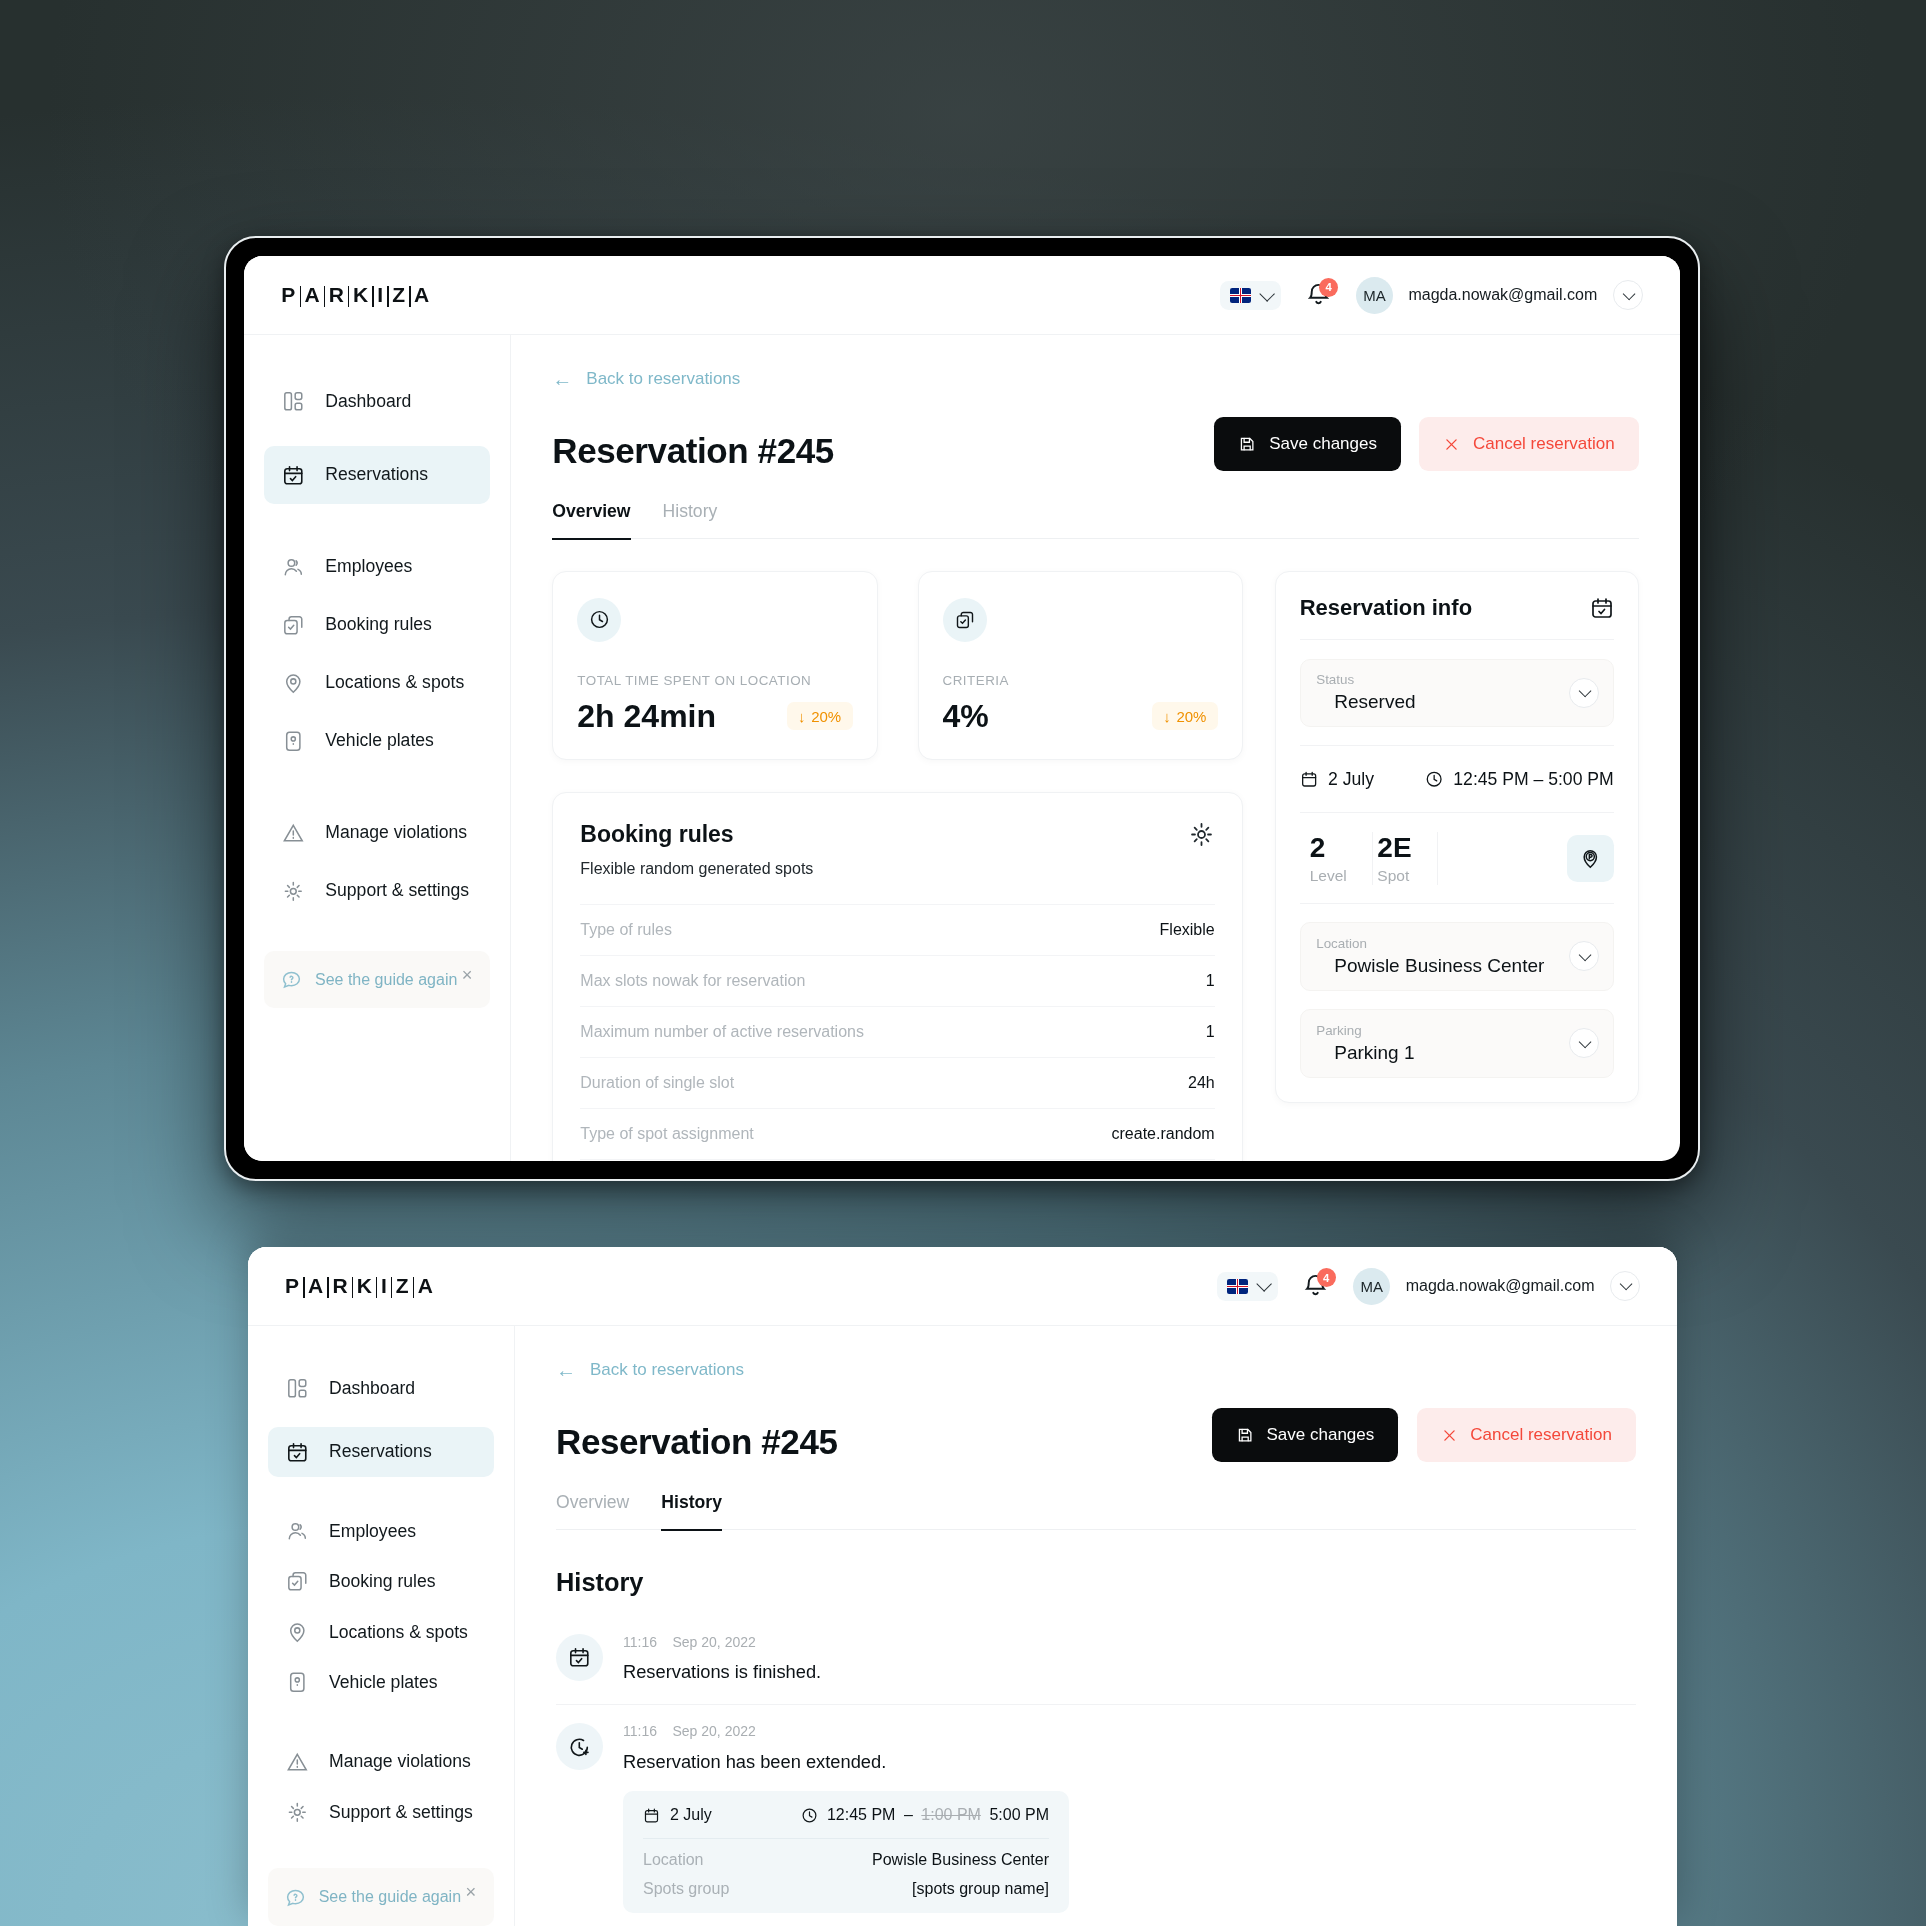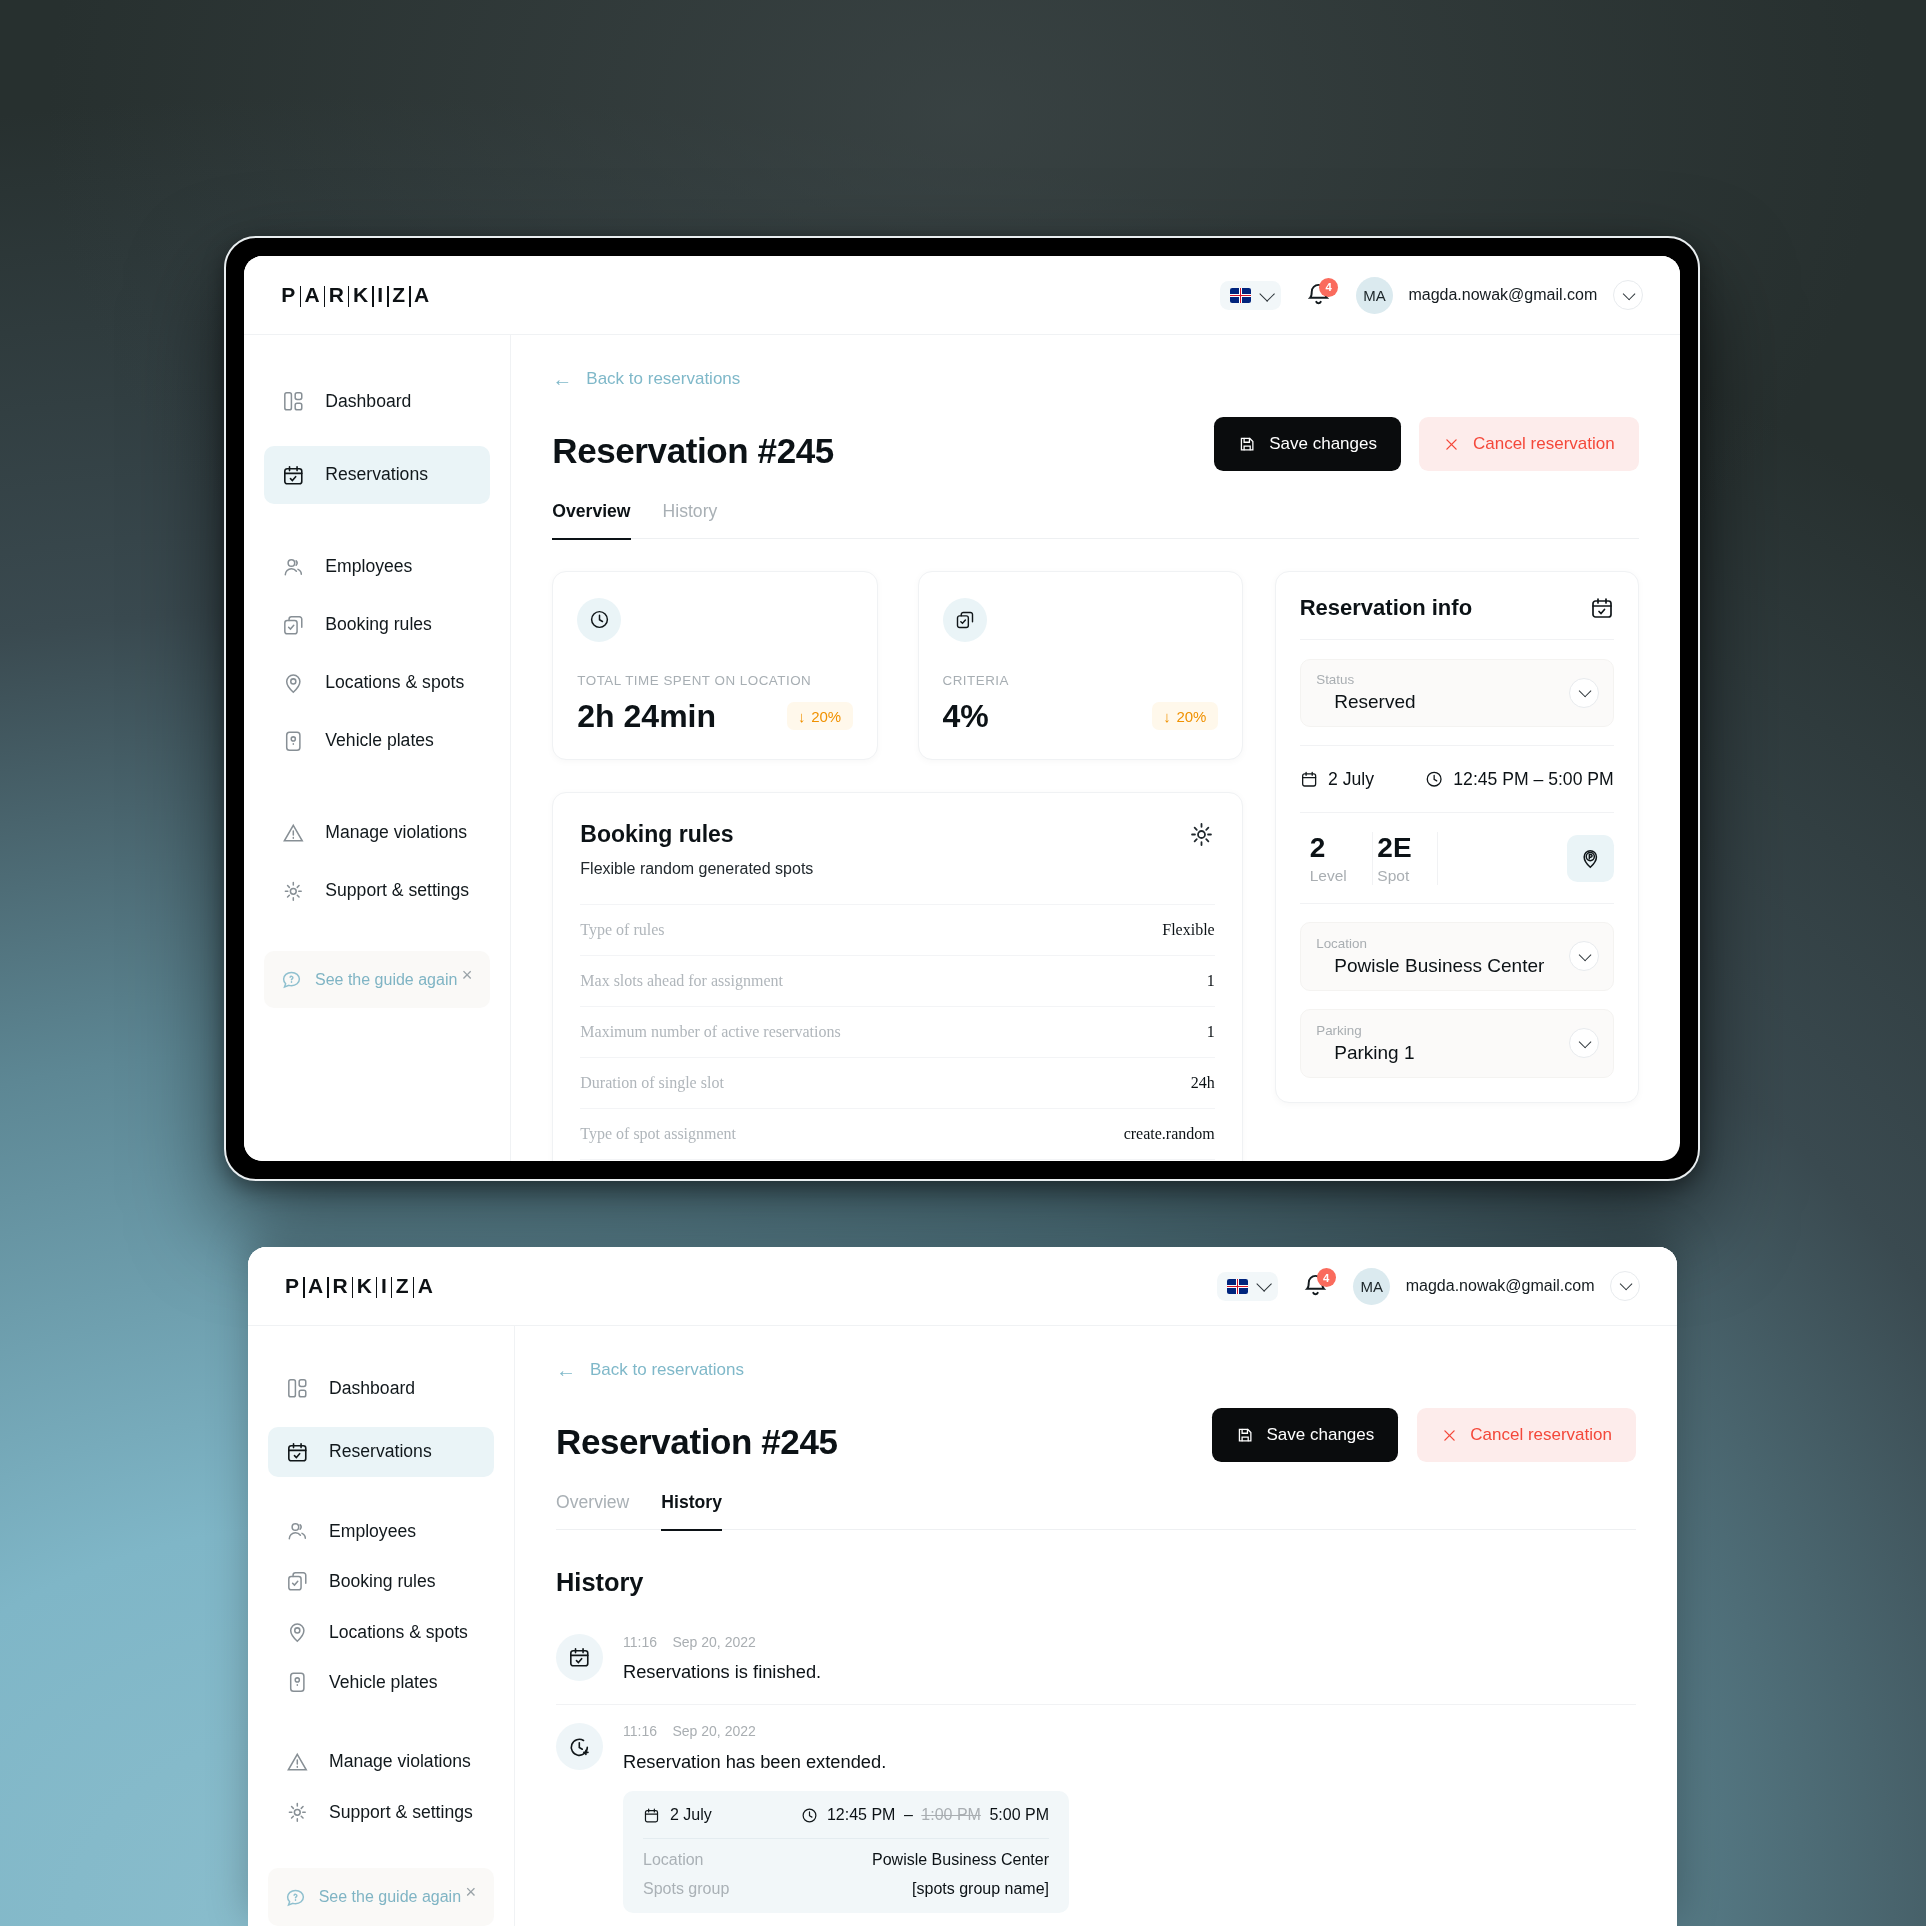--- a/index.html
+++ b/index.html
@@ -258,21 +258,20 @@
   .rules-card { margin-top: 32px; padding: 28px 27px 0 27px; }
   .rules-head { display: flex; align-items: flex-start; }
   .rules-title { font-size: 23px; font-weight: 700; color: #0c1216; }
   .rules-sub { font-size: 16px; color: #22292e; margin-top: 12.7px; }
   .gear-btn { margin-left: auto; cursor: pointer; width: 27px; height: 27px; }
   .rules-table { margin-top: 25.4px; }
   .rule-row {
     display: flex; align-items: center;
     height: 51px; border-top: 0.7px solid #f3f4f6;
     font-size: 16px;
-    font-family: Liberation Serif, serif;
   }
   .rule-row .k { color: #b0b6bb; }
   .rule-row .v { margin-left: auto; color: #0c1216; }
 
   
   .info-card { overflow: hidden; padding: 0; }
   .info-banner {
     background: #75b7cc; color: #fff; height: 44px;
     display: flex; align-items: center; justify-content: center; gap: 11.3px;
     font-size: 15.5px;
@@ -567,21 +566,21 @@
                           <path d="M12 2.6v2.6M12 18.8v2.6M3.6 12h2.6M17.8 12h2.6M5.9 5.9l1.9 1.9M16.2 16.2l1.9 1.9M18.1 5.9l-1.9 1.9M7.8 16.2l-1.9 1.9"></path>
                         </svg>
                     </span>
                   </div>
                   <div class="rules-table">
                     <div class="rule-row">
                         <span class="k">Type of rules</span>
                         <span class="v">Flexible</span>
                       </div>
                     <div class="rule-row">
-                        <span class="k">Max slots ahead for assignment</span>
+                        <span class="k">Max slots nowak for reservation</span>
                         <span class="v">1</span>
                       </div>
                     <div class="rule-row">
                         <span class="k">Maximum number of active reservations</span>
                         <span class="v">1</span>
                       </div>
                     <div class="rule-row">
                         <span class="k">Duration of single slot</span>
                         <span class="v">24h</span>
                       </div>

